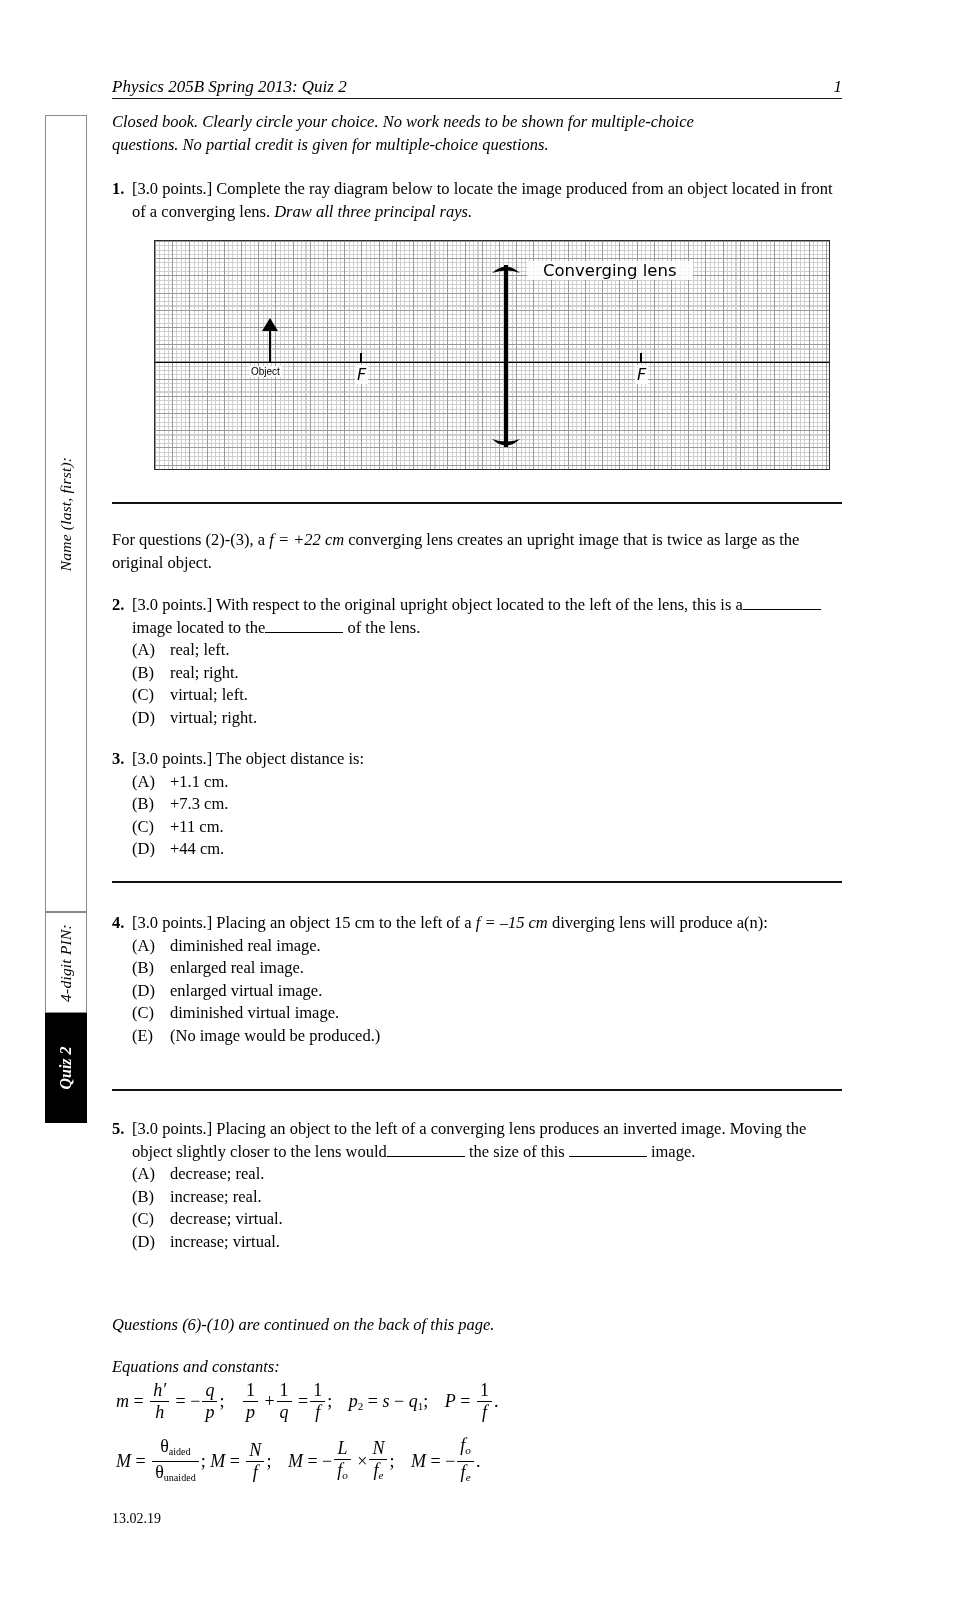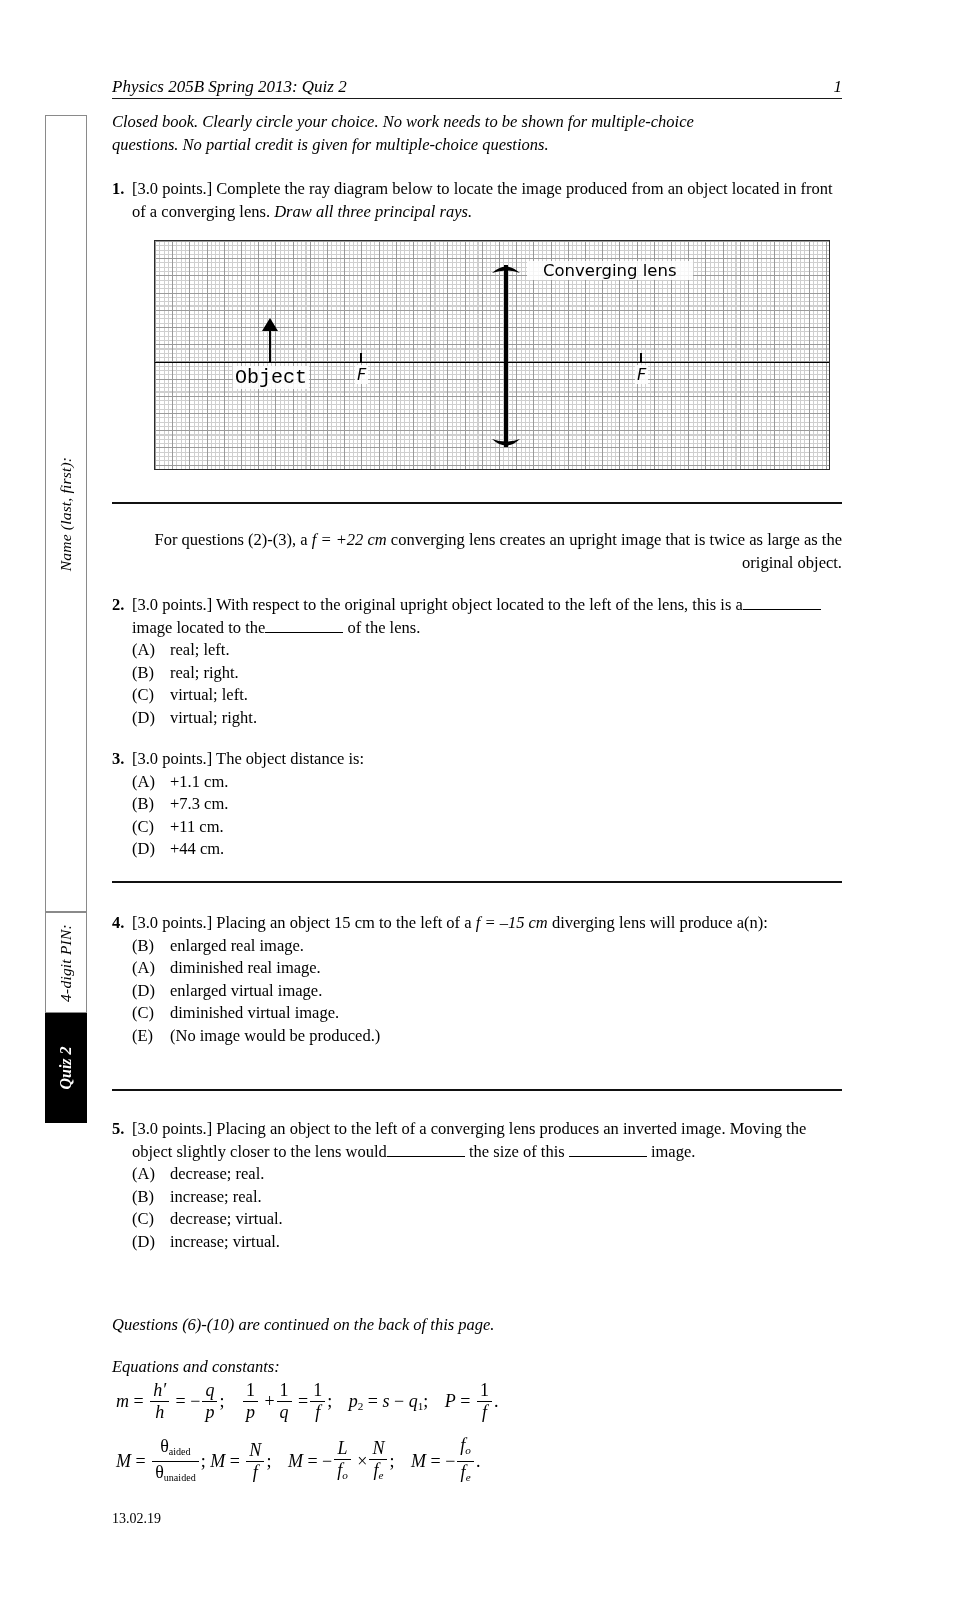--- a/index.html
+++ b/index.html
@@ -172,23 +172,23 @@
   #object-arrow::before {
     content: "";
     position: absolute;
     left: -7px; top: -11px;
     border-left: 8px solid transparent;
     border-right: 8px solid transparent;
     border-bottom: 13px solid #000;
   }
   .obj-label {
     position: absolute;
-    left: 78px; top: 125px;
-    font-family: Liberation Mono, monospace;
-    font-size: 20px;
+    left: 94px; top: 125px;
+    font-family: Liberation Sans, sans-serif;
+    font-size: 10px;
     background: rgba(255,255,255,0.85);
     padding: 0 2px;
   }
   
   .f-tick {
     position: absolute;
     top: 112px;
     width: 1.6px;
     height: 10px;
     background: #000;
@@ -324,21 +324,21 @@
     <svg id="lens" viewBox="0 0 30 198">
       <rect x="13" y="8" width="4" height="182" fill="#000"></rect>
       <path d="M 1 16 Q 15 3 29 16 Q 15 11 1 16 Z" fill="#000"></path>
       <path d="M 1 182 Q 15 195 29 182 Q 15 187 1 182 Z" fill="#000"></path>
     </svg>
     <span class="lens-label">Converging lens</span>
   </div>
 
   <div class="rule" style="top:502px;"></div>
 
-  <div class="para" style="top:528px; left:0; width:730px;text-align:right;">
+  <div class="para" style="top:528px; left:0; width:730px;">
     <span>For questions (2)-(3), a</span>
     <span class="italic">f = +22 cm</span>
     <span>converging lens creates an upright image that is twice as large as the original object.</span>
   </div>
 
   <div class="q" style="top:594px;">
     <span class="q-num">2.</span>
     <div class="q-body">
       <span>[3.0 points.]</span>
       <span>With respect to the original upright object located to the left of the lens, this is a</span><span class="blank"></span>
@@ -370,22 +370,22 @@
   <div class="rule" style="top:881px;"></div>
 
   <div class="q" style="top:912px;">
     <span class="q-num">4.</span>
     <div class="q-body">
       <span>[3.0 points.]</span>
       <span>Placing an object 15 cm to the left of a</span>
       <span class="italic">f = –15 cm</span>
       <span>diverging lens will produce a(n):</span>
       <div class="choices">
+        <span class="choice"><span class="lab">(A)</span><span>diminished real image.</span></span>
         <span class="choice"><span class="lab">(B)</span><span>enlarged real image.</span></span>
-        <span class="choice"><span class="lab">(A)</span><span>diminished real image.</span></span>
         <span class="choice"><span class="lab">(D)</span><span>enlarged virtual image.</span></span>
         <span class="choice"><span class="lab">(C)</span><span>diminished virtual image.</span></span>
         <span class="choice"><span class="lab">(E)</span><span>(No image would be produced.)</span></span>
       </div>
     </div>
   </div>
 
   <div class="rule" style="top:1089px;"></div>
 
   <div class="q" style="top:1118px;">

